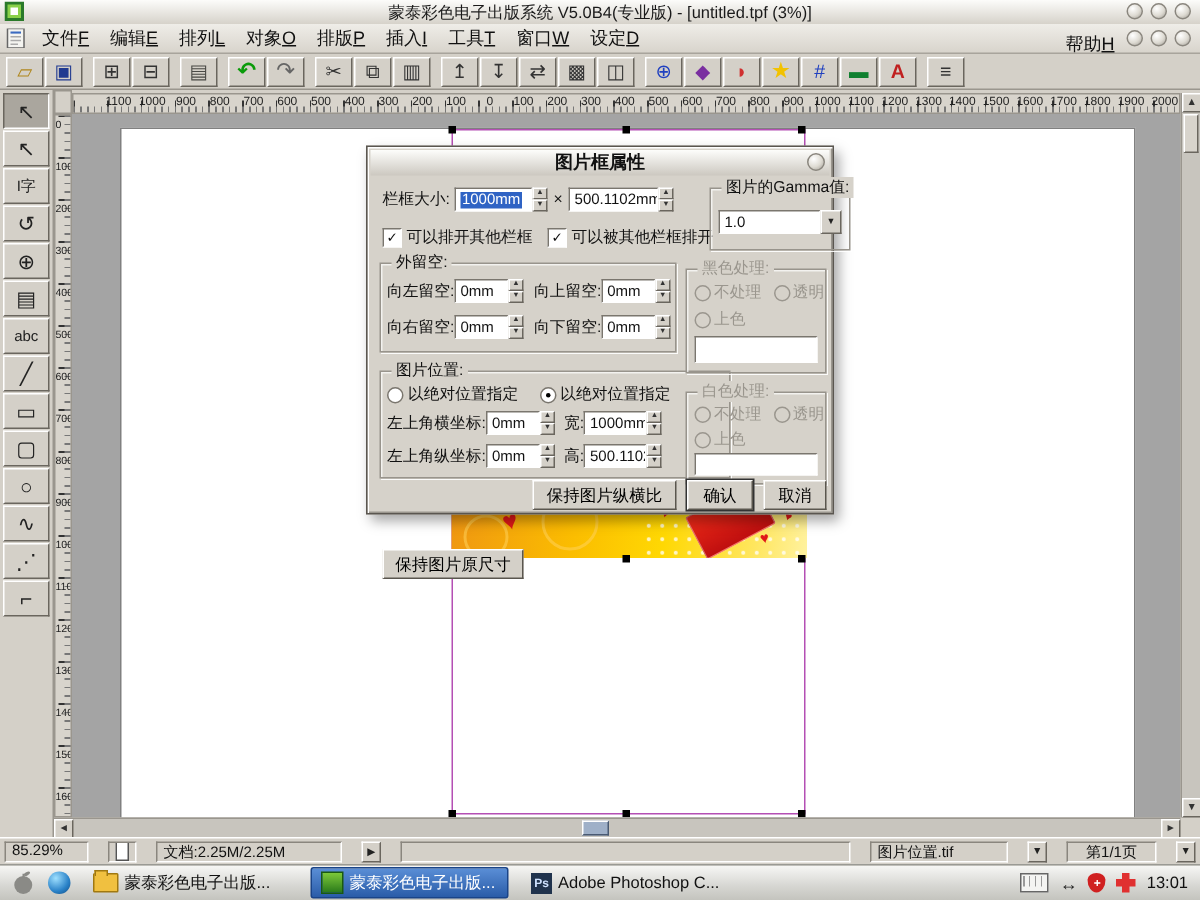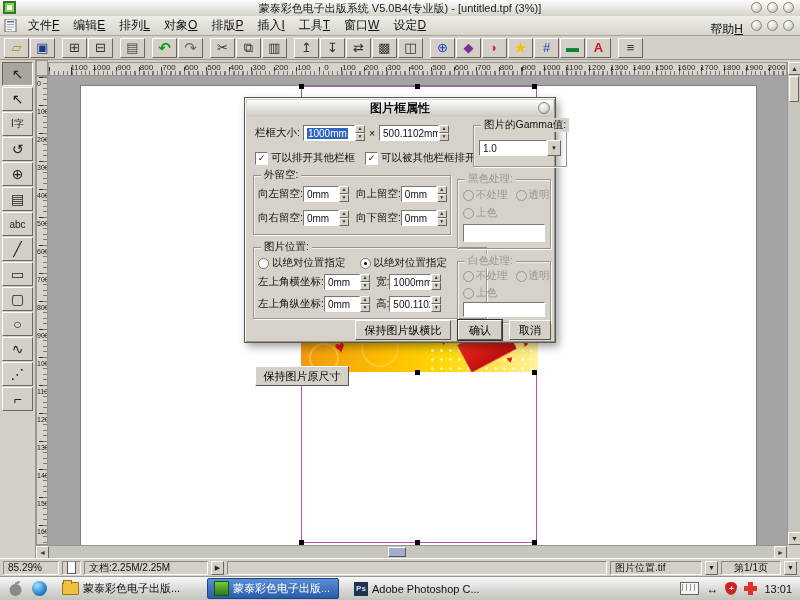--- a/index.html
+++ b/index.html
@@ -87,21 +87,21 @@
   .vscroll{position:absolute;left:787px;top:62px;width:13px;height:483px;background:#c8c5be;border-left:1px solid #9a968e;box-sizing:border-box;}
   .vthumb{position:absolute;left:1px;top:14px;width:10px;height:26px;background:#d8d4cc;border:1px solid;border-color:#fff #6a665e #6a665e #fff;box-sizing:border-box;}
   .sarrow{position:absolute;width:13px;height:13px;background:#d4d0c8;border:1px solid;border-color:#fff #6a665e #6a665e #fff;
     box-sizing:border-box;font-size:7px;display:flex;align-items:center;justify-content:center;color:#333;}
   .va-up{left:0;top:0;}.va-dn{left:0;bottom:0;}
   .hscroll{position:absolute;left:36px;top:545px;width:751px;height:13px;background:#c8c5be;border-top:1px solid #9a968e;box-sizing:border-box;}
   .ha-l{left:0;top:0;}.ha-r{right:0;top:0;}
   .hthumb{position:absolute;left:352px;top:1px;width:18px;height:10px;background:#9fb0c8;border:1px solid;border-color:#fff #4a5a72 #4a5a72 #fff;box-sizing:border-box;}
   
   .statusbar{position:absolute;left:0;top:558px;width:800px;height:18px;background:#d4d0c8;border-top:1px solid #fff;
-    display:flex;align-items:center;padding:0 3px;gap:3px;box-sizing:border-box;font-size:10px;}
+    display:flex;align-items:center;padding:0 3px;gap:13px;box-sizing:border-box;font-size:10px;}
   .st-cell{height:14px;border:1px solid;border-color:#8a867e #fff #fff #8a867e;display:flex;align-items:center;
     padding:0 4px;box-sizing:border-box;white-space:nowrap;overflow:hidden;background:#d4d0c8;}
   .st-btn{width:13px;height:14px;background:#d4d0c8;border:1px solid;border-color:#fff #6a665e #6a665e #fff;
     box-sizing:border-box;display:flex;align-items:center;justify-content:center;font-size:7px;color:#222;}
   .st-fill{flex:1;}
   .st-pageicon{width:9px;height:11px;background:#fff;border:1px solid #555;}
   
   .taskbar{position:absolute;left:0;top:576px;width:800px;height:24px;
     background:linear-gradient(#f7f7f5,#d6d6d2 60%,#c4c4be);border-top:1px solid #9a9a94;
     display:flex;align-items:center;padding:0 8px;gap:9px;box-sizing:border-box;}

